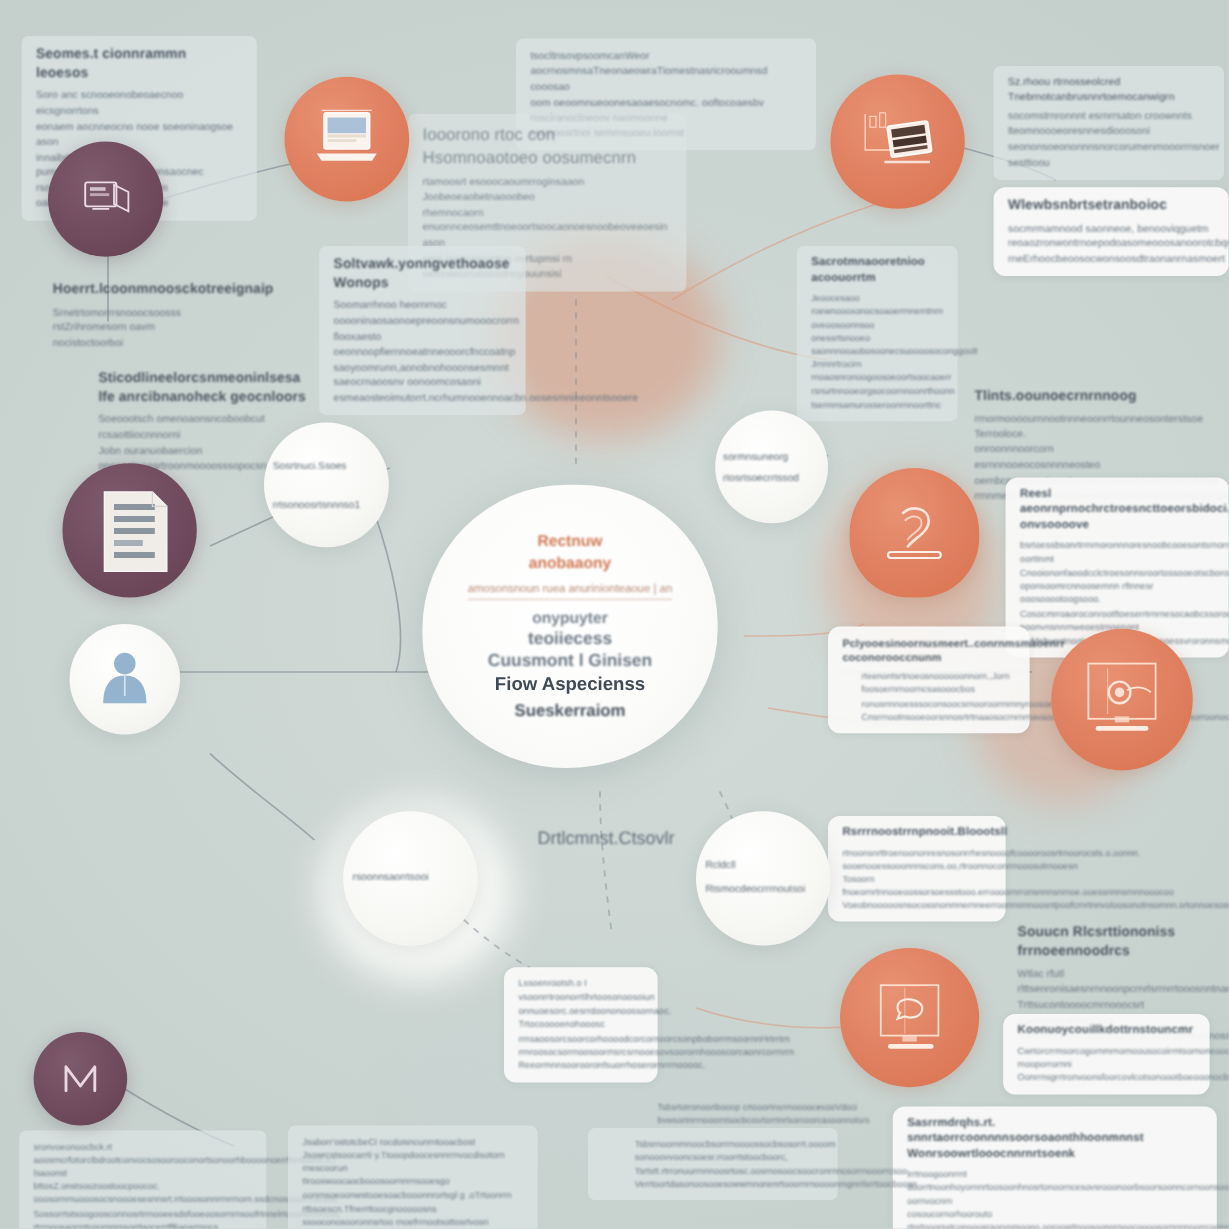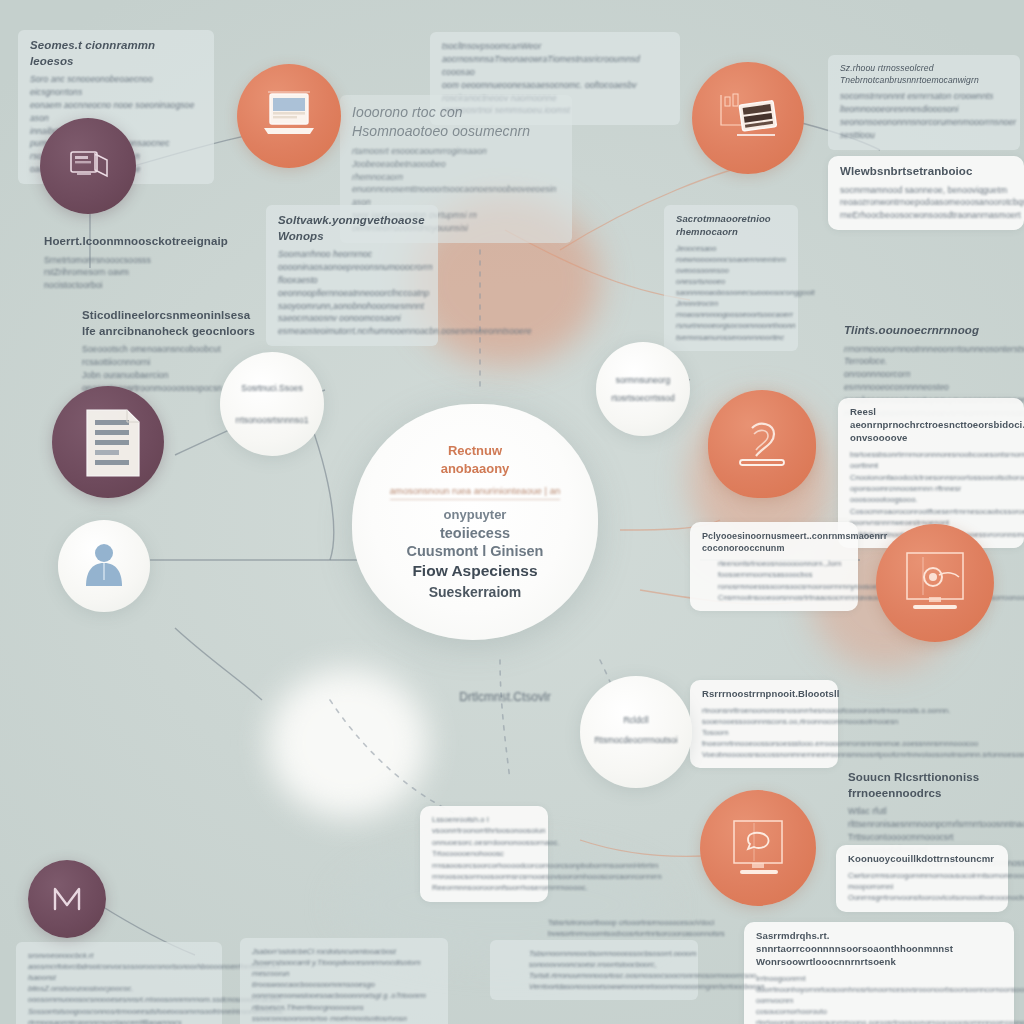--- a/index.html
+++ b/index.html
@@ -16,41 +16,41 @@
          color:#5d6a75;
          filter:blur(0.9px);
          -webkit-font-smoothing:antialiased;
          white-space:normal;overflow:hidden;}
 
   .card{position:absolute;border-radius:10px;
         background:rgba(246,248,248,0.80);
         box-shadow:0 1px 6px rgba(90,105,110,0.10);
         padding:8px 12px;box-sizing:border-box;
         filter:blur(0.35px);}
-  .card.flat{background:rgba(221,228,228,0.72);box-shadow:none;border-radius:6px;font-style:italic;}
+  .card.flat{background:rgba(221,228,228,0.72);box-shadow:none;border-radius:6px;}
   .card.white{background:rgba(250,250,249,0.93);}
 
   .c-title{font-size:11.5px;font-weight:700;color:#4b5660;
            letter-spacing:.1px;line-height:1.35;margin-bottom:4px;
            filter:blur(0.7px);}
   .c-body{font-size:8.6px;color:#6a7680;line-height:1.5;
           letter-spacing:.05px;filter:blur(0.8px);}
   .c-body span{display:block;}
 
   
   .circ{position:absolute;border-radius:50%;
         display:flex;align-items:center;justify-content:center;}
   .circ.orange{background:radial-gradient(circle at 38% 32%, #e89273 0%, #df7f5f 55%, #d9744f 100%);
                box-shadow:0 3px 14px rgba(160,90,60,0.22);}
   .circ.maroon{background:radial-gradient(circle at 38% 32%, #7d5a6c 0%, #6e4a5c 60%, #63404f 100%);
                box-shadow:0 3px 14px rgba(80,50,65,0.25);}
   .circ.white{background:radial-gradient(circle at 40% 32%, #ffffff 0%, #f7f7f4 60%, #eceeea 100%);
               box-shadow:0 3px 16px rgba(110,125,125,0.18);}
   .circ .glyph{filter:blur(0.6px);opacity:.95;}
-  .circ .clabel{position:absolute;text-align:center;width:86%;
+  .circ .clabel{position:absolute;text-align:left;width:86%;
                 font-size:8.5px;color:#5f6b75;line-height:1.5;filter:blur(0.85px);}
 
   
   #cloud{position:absolute;left:352px;top:404px;width:246px;height:236px;
          border-radius:50% 48% 52% 50%/52% 50% 50% 48%;
          background:radial-gradient(ellipse at 48% 42%, #ffffff 0%, #fcfcfb 55%, #f2f3f0 100%);
          box-shadow:0 6px 34px rgba(120,135,135,0.28);
          display:flex;flex-direction:column;align-items:center;justify-content:center;
          text-align:center;padding:0 26px;box-sizing:border-box;}
   #cloud .l1{font-size:13px;font-weight:700;color:#d07a55;line-height:1.35;filter:blur(0.75px);}
@@ -167,30 +167,30 @@
     <div class="c-title">Soltvawk.yonngvethoaose Wonops</div>
     <div class="c-body">
       <span>Soomarrhnoo heornrnoc ooooninaosaonoepreoonsnumooocrorrn</span>
         <span>flooxaesto oeonnoopfiernnoeatnneooorcfnccoatnp</span>
       <span>saoyoomrunn,aonobnohooonsesmnnt saeocrnaoosnv oonoomcosaoni</span>
         <span>esmeaosteoimutorrt.ncrhumnooennoacbn.oosesmnieeonntsooere</span>
     </div>
   </div>
 
   <div class="card flat" style="left:664px;top:205px;width:134px;">
-    <div class="c-title" style="font-size:9.5px;">Sacrotmnaooretnioo rhemnocaorn</div>
+    <div class="c-title" style="font-size:9.5px;">Sacrotmnaooretnioo acoouorrtm</div>
     <div class="c-body" style="font-size:7.4px;">
       <span>Jeoocesaoo roewnoooxonocsoaoerrnnemtnrn oveoosoonnsoo</span>
         <span>onessrtsnooeo saonnnooaobosoonecsuoooosoconggoolt</span>
       <span>Jrnnnrtrocirn rnoaosnronoogoosoeoortsoocaoerr</span>
         <span>rsnurtnnooeorgsocoornnoonrthoonn tsermnsamurosseroonrnnoorttnc</span>
     </div>
   </div>
 
-  <div class="card" style="left:832px;top:315px;width:130px;background:none;box-shadow:none;font-style:italic;">
+  <div class="card" style="left:800px;top:315px;width:130px;background:none;box-shadow:none;">
     <div class="c-title">Tlints.oounoecrnrnnoog</div>
     <div class="c-body">
       <span>rrnormoooournnootnnneoonrrtounneosonterstsoe</span>
         <span>Terrooloce. onroonnnoorcorn esrnnnooeocosnnnneosteo</span>
       <span>oernbcoonnsootoocrtuyonuycuooonoonorroonneoow</span>
         <span>rrnnmeooosoemnrtnsoeoevsrrroonnnrnrnrosotoonncgo</span>
     </div>
   </div>
 
   <div class="card white" style="left:838px;top:398px;width:186px;">
@@ -388,20 +388,25 @@
   <div class="circ orange" style="left:700px;top:790px;width:116px;height:116px;">
     <svg class="glyph" width="76" height="70" viewBox="0 0 76 70">
       <rect x="14" y="8" width="48" height="42" fill="none" stroke="#ffe2d3" stroke-width="1.5"></rect>
       <path d="M34,10 L34,48" stroke="#ffe2d3" stroke-width=".9" opacity=".55"></path>
       <path d="M28,26 C28,21 34,19 40,20 C46,21 50,25 48,30 C46,35 38,36 34,34 L28,36 L30,31 C28,30 28,28 28,26 Z" fill="none" stroke="#fff1e7" stroke-width="1.8"></path>
       <rect x="32" y="50" width="12" height="5" fill="#ffe2d3" opacity=".75"></rect>
       <rect x="20" y="57" width="38" height="4" rx="2" fill="#fff3ea"></rect>
     </svg>
   </div>
 
+  <div class="circ white" style="left:286px;top:676px;width:112px;height:112px;">
+    <div class="clabel" style="top:48px;">
+      <span>rsoonnsaorrtsooi</span>
+    </div>
+  </div>
 
   <div class="circ white" style="left:580px;top:676px;width:112px;height:112px;">
     <div class="clabel" style="top:38px;">
       <span>Rcldcll</span>
     </div>
     <div class="clabel" style="top:58px;">
       <span>Rtsmocdeocrrrnoutsoi</span>
     </div>
   </div>
 
@@ -415,15 +420,15 @@
     <div class="l1">Rectnuw</div>
     <div class="l1">anobaaony</div>
     <div class="l2">amosonsnoun ruea anurinionteaoue | an</div>
     <div class="l3">onypuyter</div>
     <div class="l4">teoiiecess</div>
     <div class="l4">Cuusmont l Ginisen</div>
     <div class="l5">Fiow Aspecienss</div>
     <div class="l6">Sueskerraiom</div>
   </div>
 
-  <div class="ptext" style="left:430px;top:690px;width:150px;text-align:center;font-size:12px;color:#626e79;">Drtlcmnst.Ctsovlr</div>
+  <div class="ptext" style="left:430px;top:690px;width:150px;text-align:center;font-size:15px;color:#626e79;">Drtlcmnst.Ctsovlr</div>
 
 </div>
 
 </body></html>

